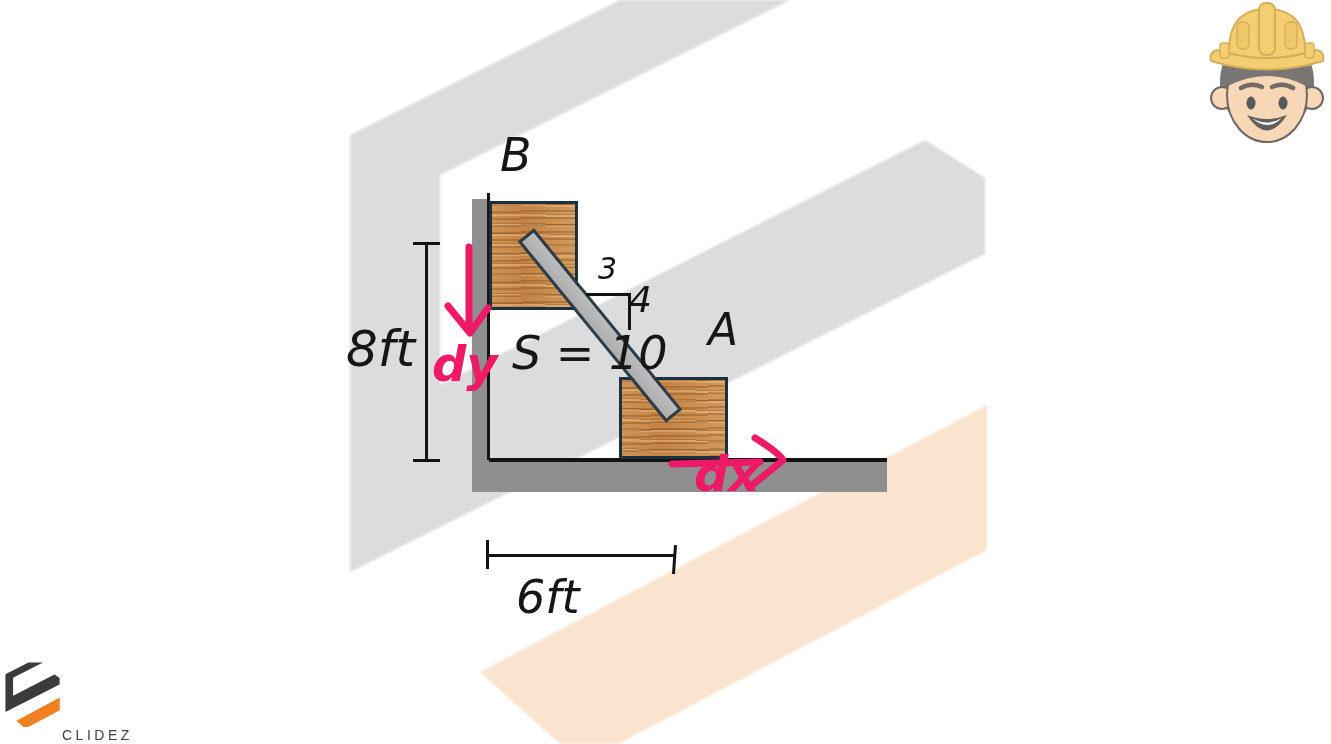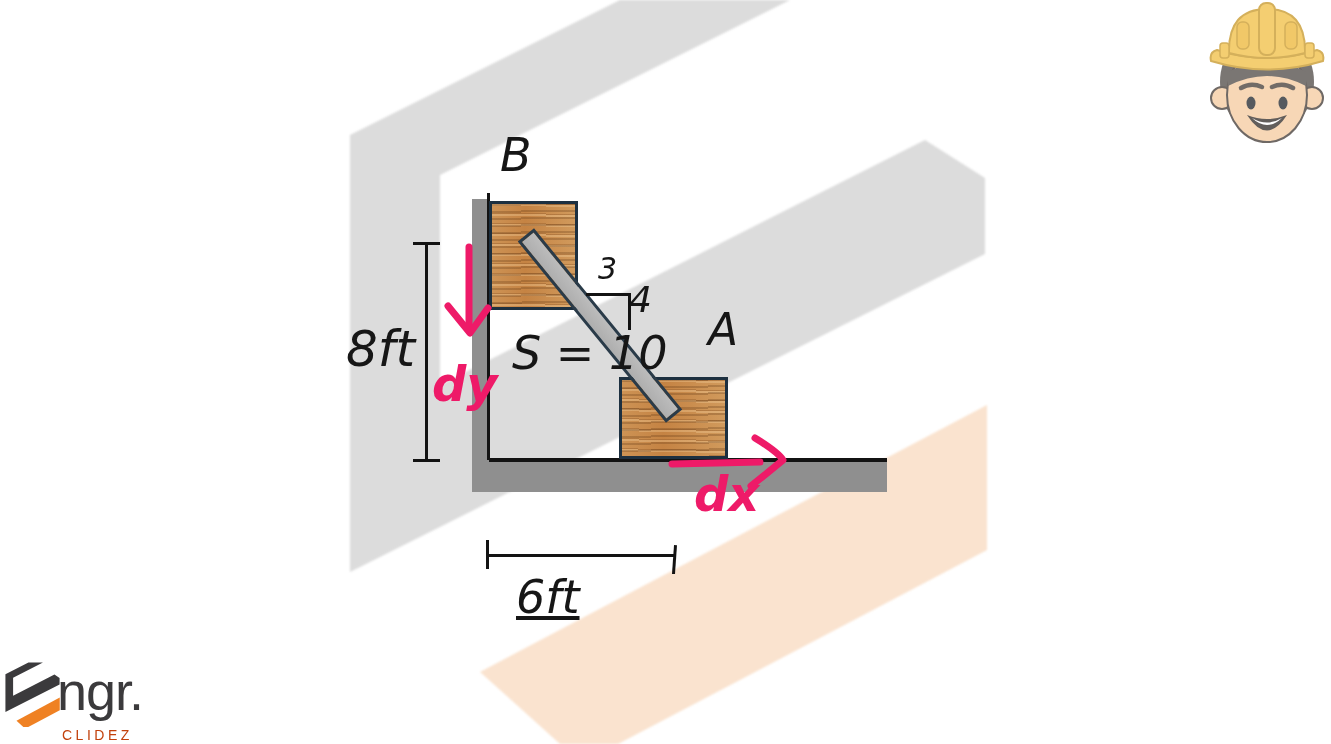--- a/index.html
+++ b/index.html
@@ -1,42 +1,42 @@
 <!DOCTYPE html>
 <html><head>
 <meta charset="utf-8">
 <style>
   html,body{margin:0;padding:0;background:#ffffff;}
   #stage{position:relative;width:1331px;height:744px;overflow:hidden;background:#ffffff;
          font-family:"DejaVu Sans",sans-serif;}
   .abs{position:absolute;}
   .hw{position:absolute;font-family:"DejaVu Sans",sans-serif;font-style:italic;
       color:#161616;line-height:1;white-space:nowrap;}
-  .pinktxt{color:#ee1a68;font-weight:bold;margin-top:20px;}
+  .pinktxt{color:#ee1a68;font-weight:bold;}
   .ink{position:absolute;background:#131313;}
   
   #wm{position:absolute;left:0;top:0;filter:blur(1.1px);}
   
   .steel{background:#8f8f8f;}
   
   .wood{position:absolute;border:3px solid #1d3040;box-sizing:border-box;
     background-color:#c98e4f;
     background-image:
       repeating-linear-gradient(179deg, rgba(94,53,18,0.28) 0 2px, rgba(0,0,0,0) 2px 7px),
       repeating-linear-gradient(181deg, rgba(150,95,45,0.45) 0 1px, rgba(255,224,176,0.28) 1px 3px, rgba(0,0,0,0) 3px 10px),
       linear-gradient(90deg,#cd9355,#c58343 40%,#d19a5c);}
   
   #rod{position:absolute;left:483px;top:315px;width:234px;height:21px;
        background:linear-gradient(180deg,#bcbcbc,#aeaeae);
        border:3px solid #2a3b49;box-sizing:border-box;
        transform:rotate(50.7deg);transform-origin:50% 50%;}
   
   #brand{position:absolute;left:57px;top:660px;font-size:54px;color:#3b3a3c;
          letter-spacing:-1px;font-family:"Liberation Sans",sans-serif;}
-  #brandsub{position:absolute;left:62px;top:727px;font-size:14px;color:#c2410c;
+  #brandsub{position:absolute;left:62px;top:727px;font-size:14px;color:#404040;
             letter-spacing:3.5px;font-family:"Liberation Sans",sans-serif;}
 </style>
 </head>
 <body>
 
 <div id="stage">
 
   <svg id="wm" width="1331" height="744" viewBox="0 0 1331 744">
     <polygon points="350,135 620,0 790,0 440,175 440,385 925,140 985,178 985,254 350,572" fill="#dcdcdc"></polygon>
     <polygon points="480,672 987,405 987,550 618,744 560,744" fill="#fae3cf"></polygon>
@@ -62,21 +62,21 @@
   <div class="ink" style="left:487px;top:554px;width:188px;height:3px;"></div>
   <div class="ink" style="left:486px;top:540px;width:2.5px;height:29px;"></div>
   <div class="ink" style="left:673px;top:545px;width:2.5px;height:29px;transform:rotate(4deg);"></div>
 
   <div class="hw" style="left:500px;top:132px;font-size:46px;">B</div>
   <div class="hw" style="left:708px;top:308px;font-size:44px;">A</div>
   <div class="hw" style="left:598px;top:254px;font-size:30px;">3</div>
   <div class="hw" style="left:629px;top:282px;font-size:36px;">4</div>
   <div class="hw" style="left:512px;top:330px;font-size:46px;">S = 10</div>
   <div class="hw" style="left:346px;top:324px;font-size:50px;">8ft</div>
-  <div class="hw" style="left:516px;top:574px;font-size:46px;text-decoration:underline;">6ft</div>
+  <div class="hw" style="left:516px;top:574px;font-size:46px;">6ft</div>
   <div class="hw pinktxt" style="left:432px;top:340px;font-size:48px;">dy</div>
   <div class="hw pinktxt" style="left:694px;top:450px;font-size:48px;">dx</div>
 
   <svg class="abs" style="left:0;top:0;" width="1331" height="744" viewBox="0 0 1331 744">
     <g stroke="#ee1a68" stroke-width="7" fill="none" stroke-linecap="round" stroke-linejoin="round">
       <path d="M469,247 L469,328"></path>
       <path d="M448,306 L470,333 L488,308"></path>
       <path d="M672,464 L760,462"></path>
       <path d="M755,438 Q778,452 783,460 Q771,470 751,486"></path>
     </g>
@@ -100,16 +100,15 @@
     <rect x="34" y="22" width="12" height="27" rx="5" fill="#eeb93e" stroke="#c99a2e" stroke-width="1.5"></rect>
     <rect x="82" y="22" width="12" height="27" rx="5" fill="#eeb93e" stroke="#c99a2e" stroke-width="1.5"></rect>
     <rect x="17" y="43" width="9" height="15" rx="3" fill="#f2c14a" stroke="#c99a2e" stroke-width="1.5"></rect>
     <rect x="102" y="43" width="9" height="15" rx="3" fill="#f2c14a" stroke="#c99a2e" stroke-width="1.5"></rect>
   </svg>
 
   <svg class="abs" style="left:5px;top:662px;" width="55" height="66" viewBox="345 -5 645 760" preserveAspectRatio="none">
     <polygon points="350,135 620,0 790,0 440,175 440,385 925,140 985,178 985,254 350,572" fill="#3b3a3c"></polygon>
     <polygon points="480,672 987,405 987,550 618,744 560,744" fill="#ef8123"></polygon>
   </svg>
-  <div id="brand">ngr.</div>
   <div id="brandsub">CLIDEZ</div>
 
 </div>
 
 </body></html>

